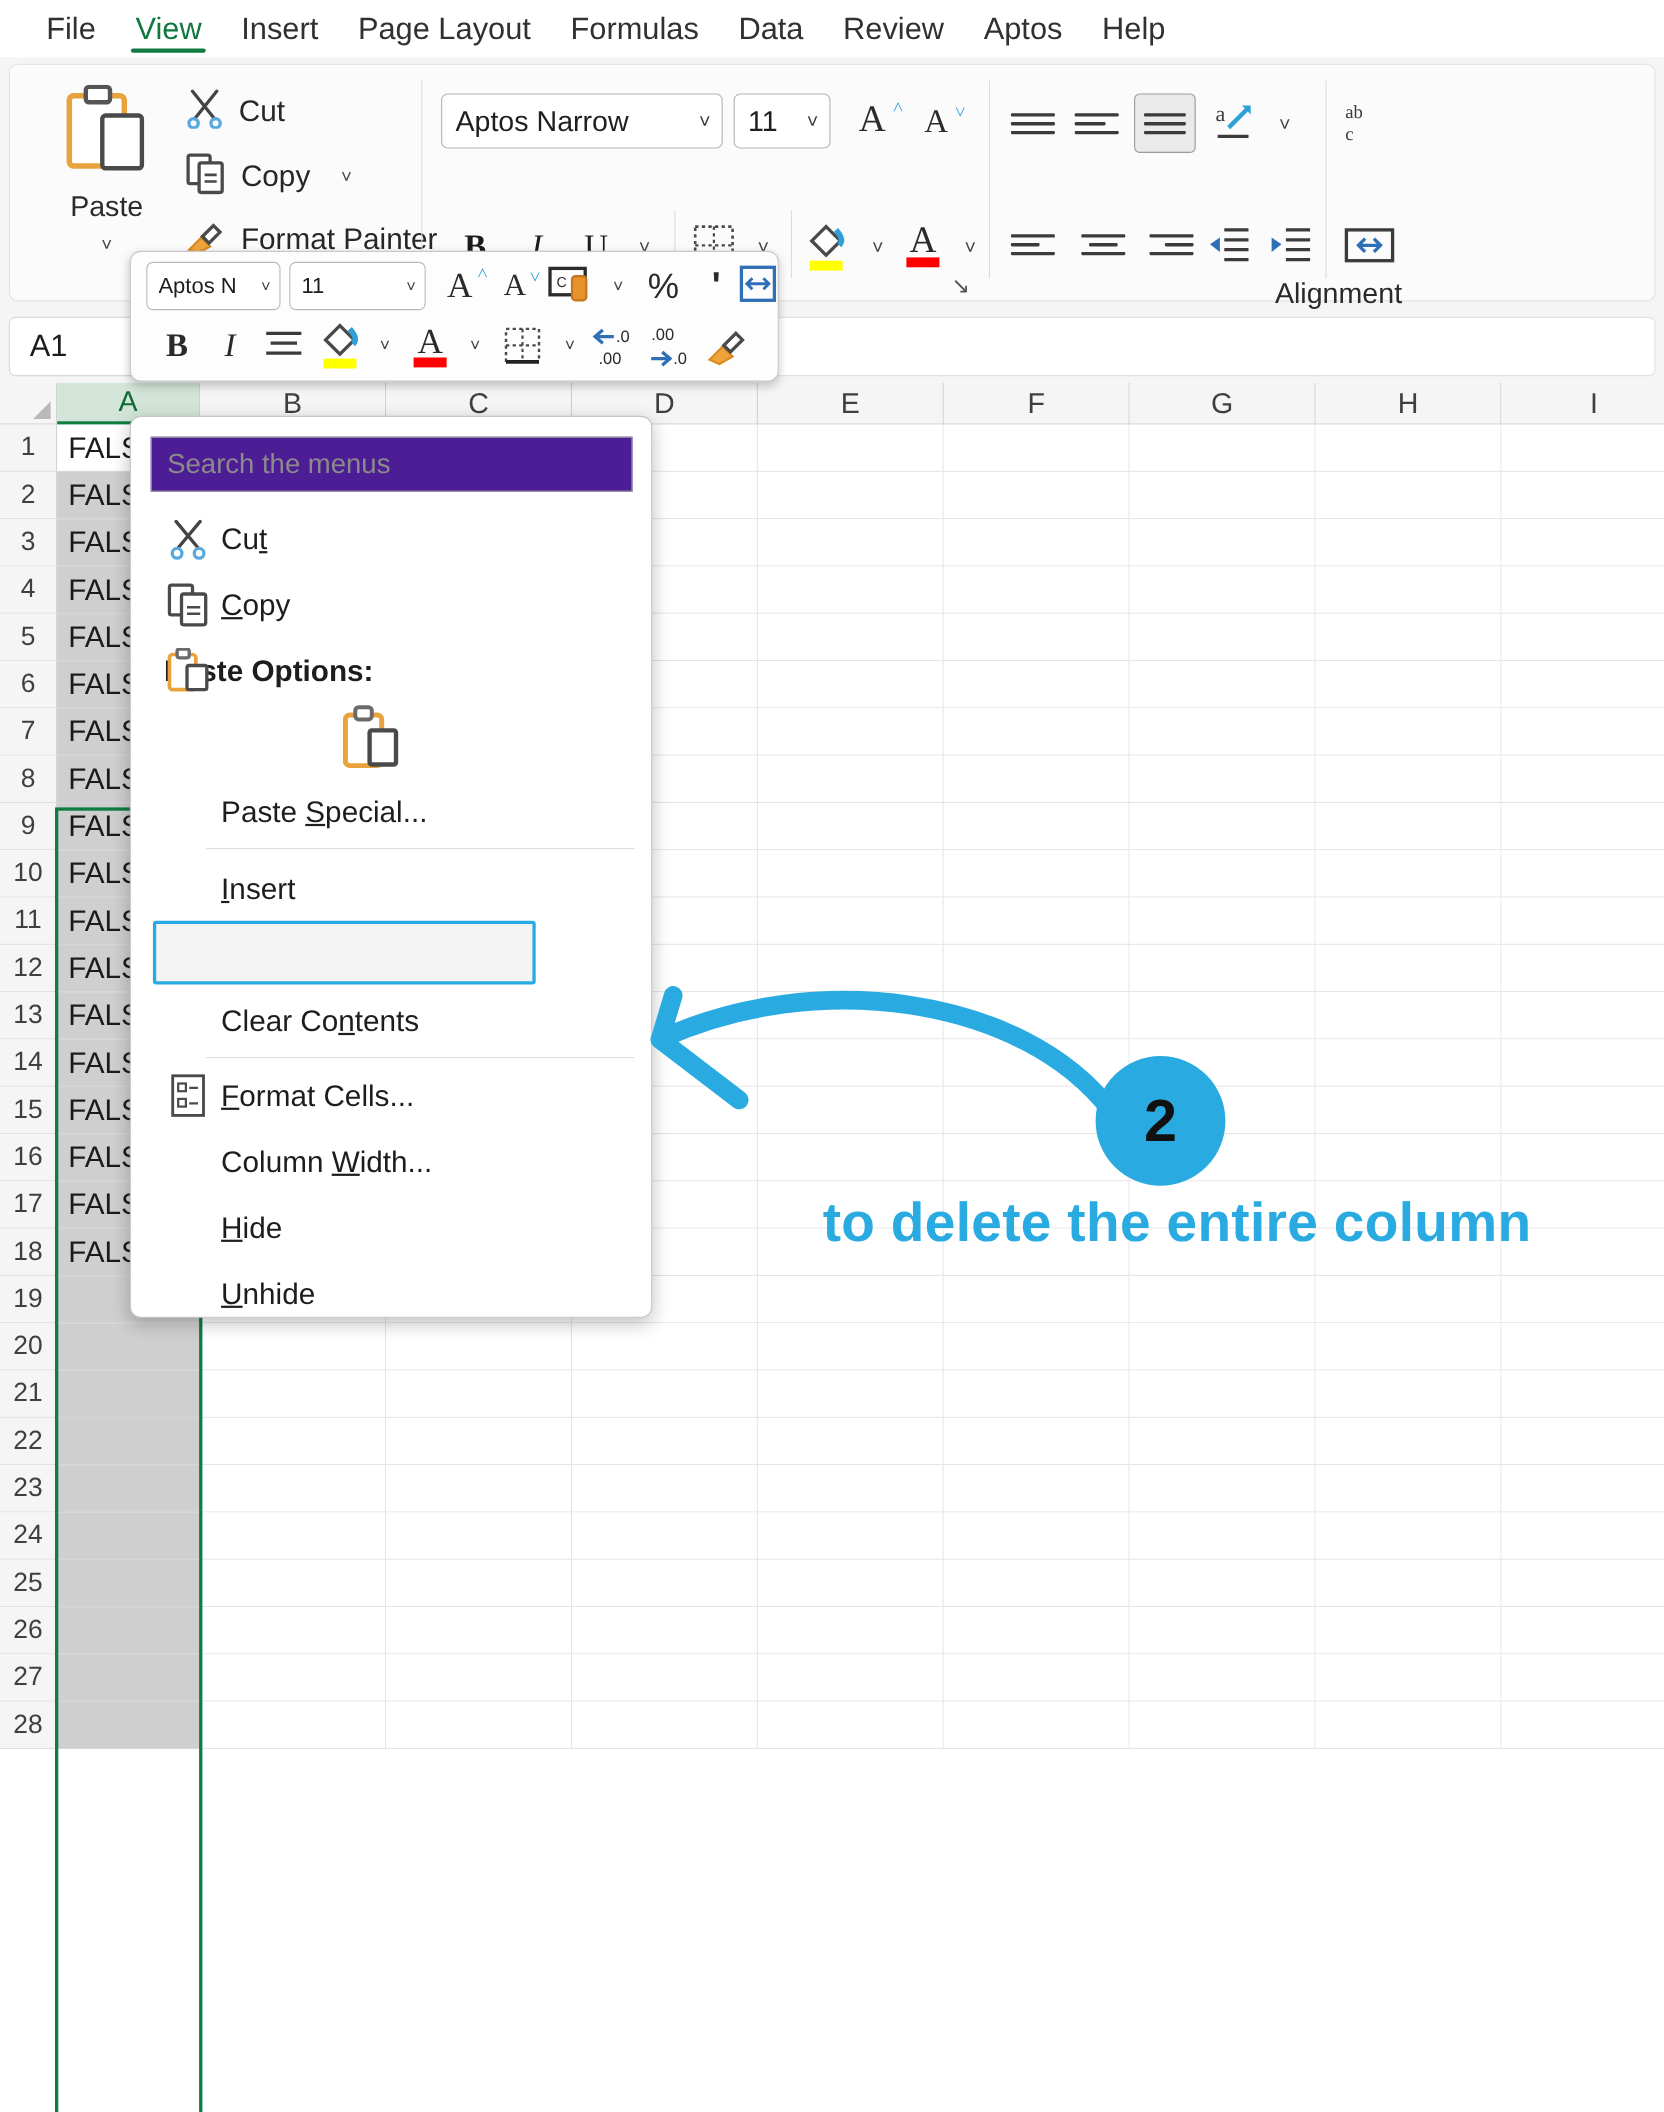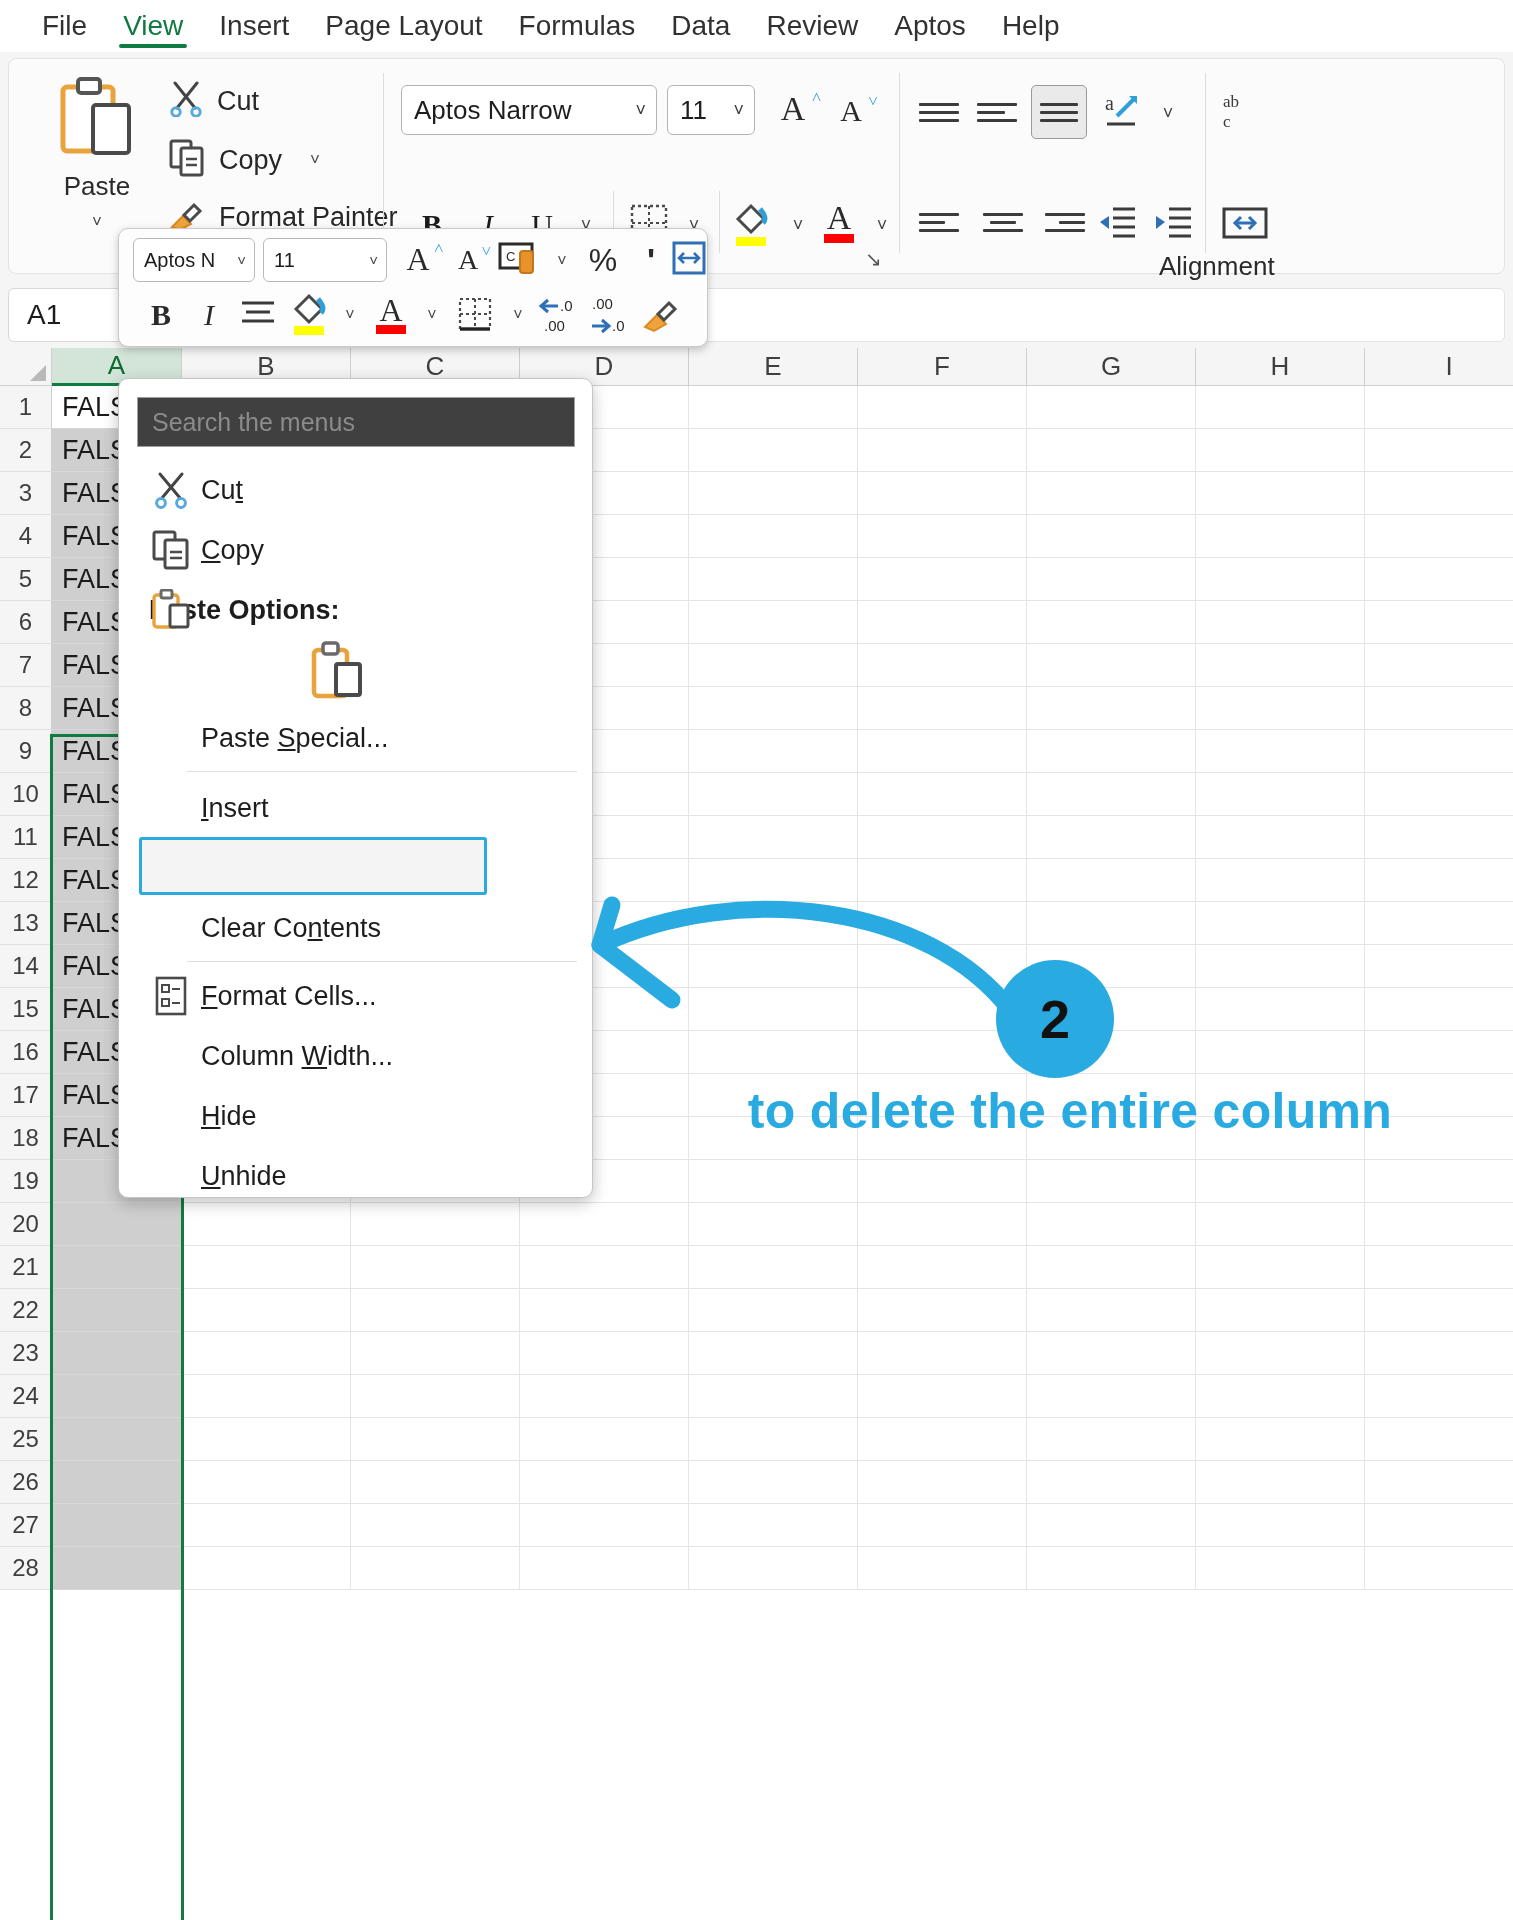--- a/index.html
+++ b/index.html
@@ -140,21 +140,21 @@
     cursor:default; color:#2a2a2a; }
 
   
   .ctxmenu {
     position:absolute; left:118px; top:378px; width:475px; height:820px;
     background:#ffffff; border:1px solid #c6c6c6; border-radius:10px;
     box-shadow:0 5px 16px rgba(0,0,0,.24); z-index:40;
   }
   .ctx-search {
     position:absolute; left:18px; top:18px; width:438px; height:50px;
-    background:#404040; border:1px solid #9e9e9e;
+    background:#4c1d95; border:1px solid #9e9e9e;
     display:flex; align-items:center; padding-left:14px;
     font-size:25px; color:#8b8b8b;
   }
   .ctx-item {
     position:absolute; left:2px; width:471px; height:58px;
     display:flex; align-items:center; cursor:default;
   }
   .ctx-item .lbl { font-size:27px; color:#1d1d1d; white-space:nowrap; }
   .ctx-item .lbl.bold { font-weight:bold;margin-left:28px; }
   .ctx-item .ico { position:absolute; left:28px; width:44px; height:44px;

